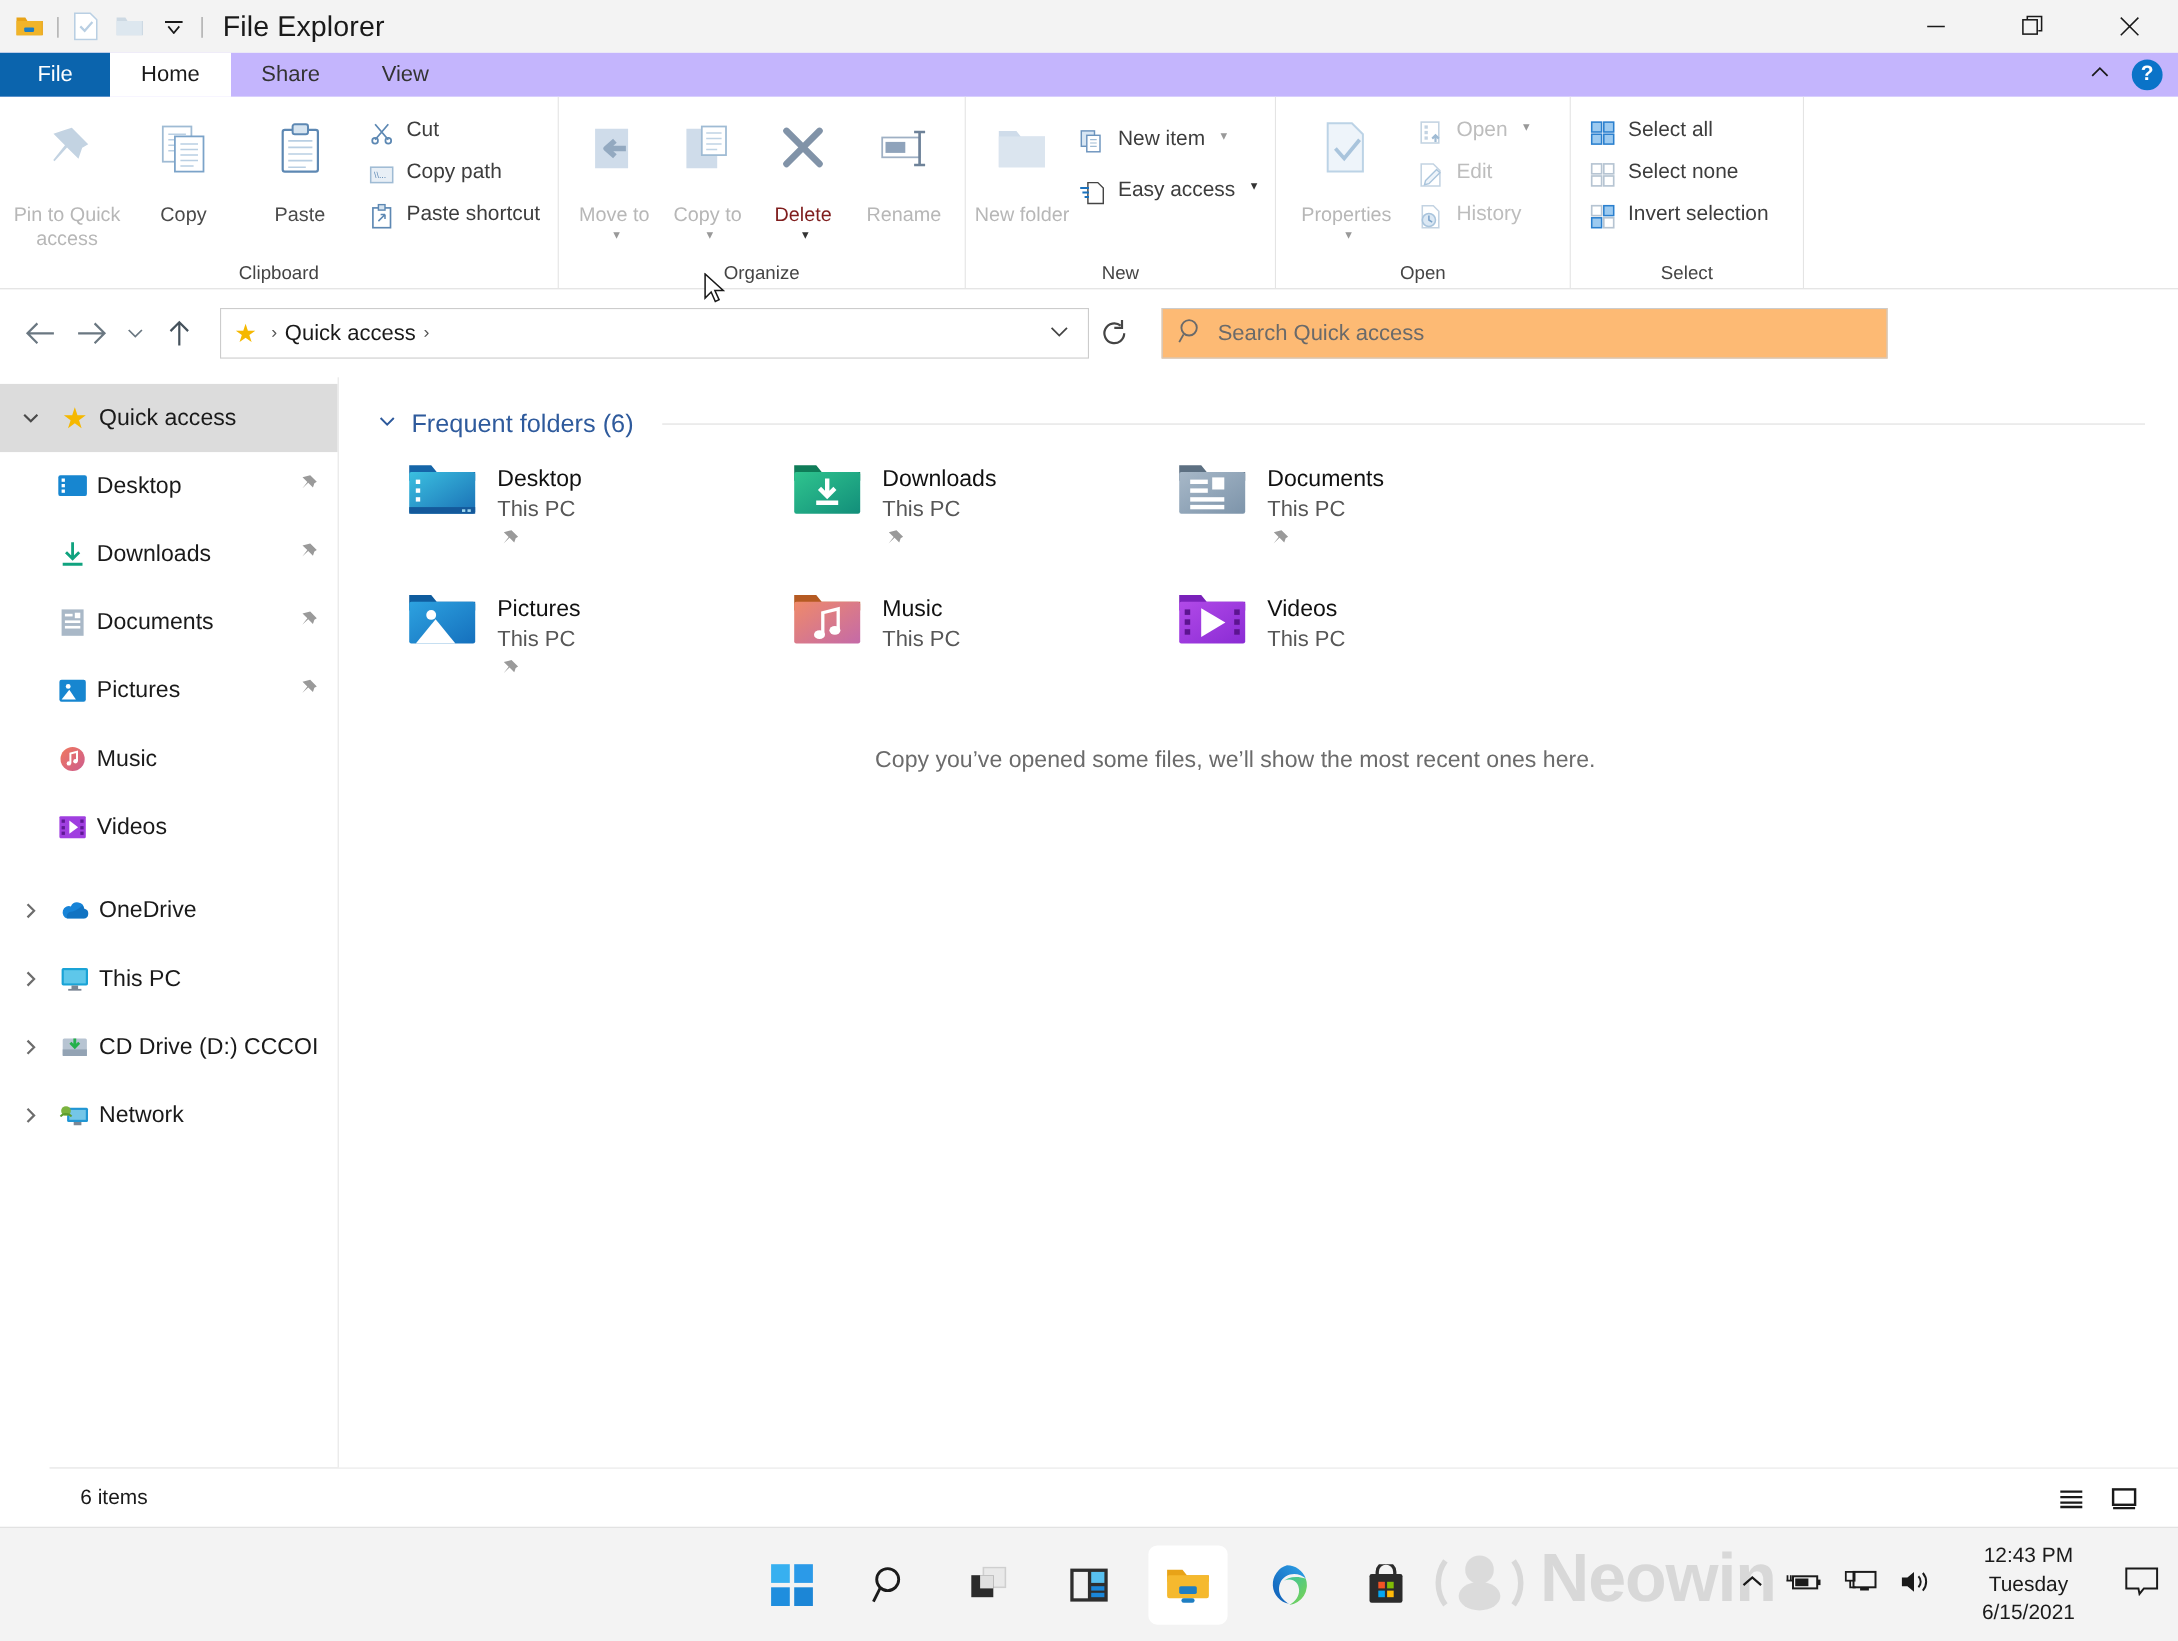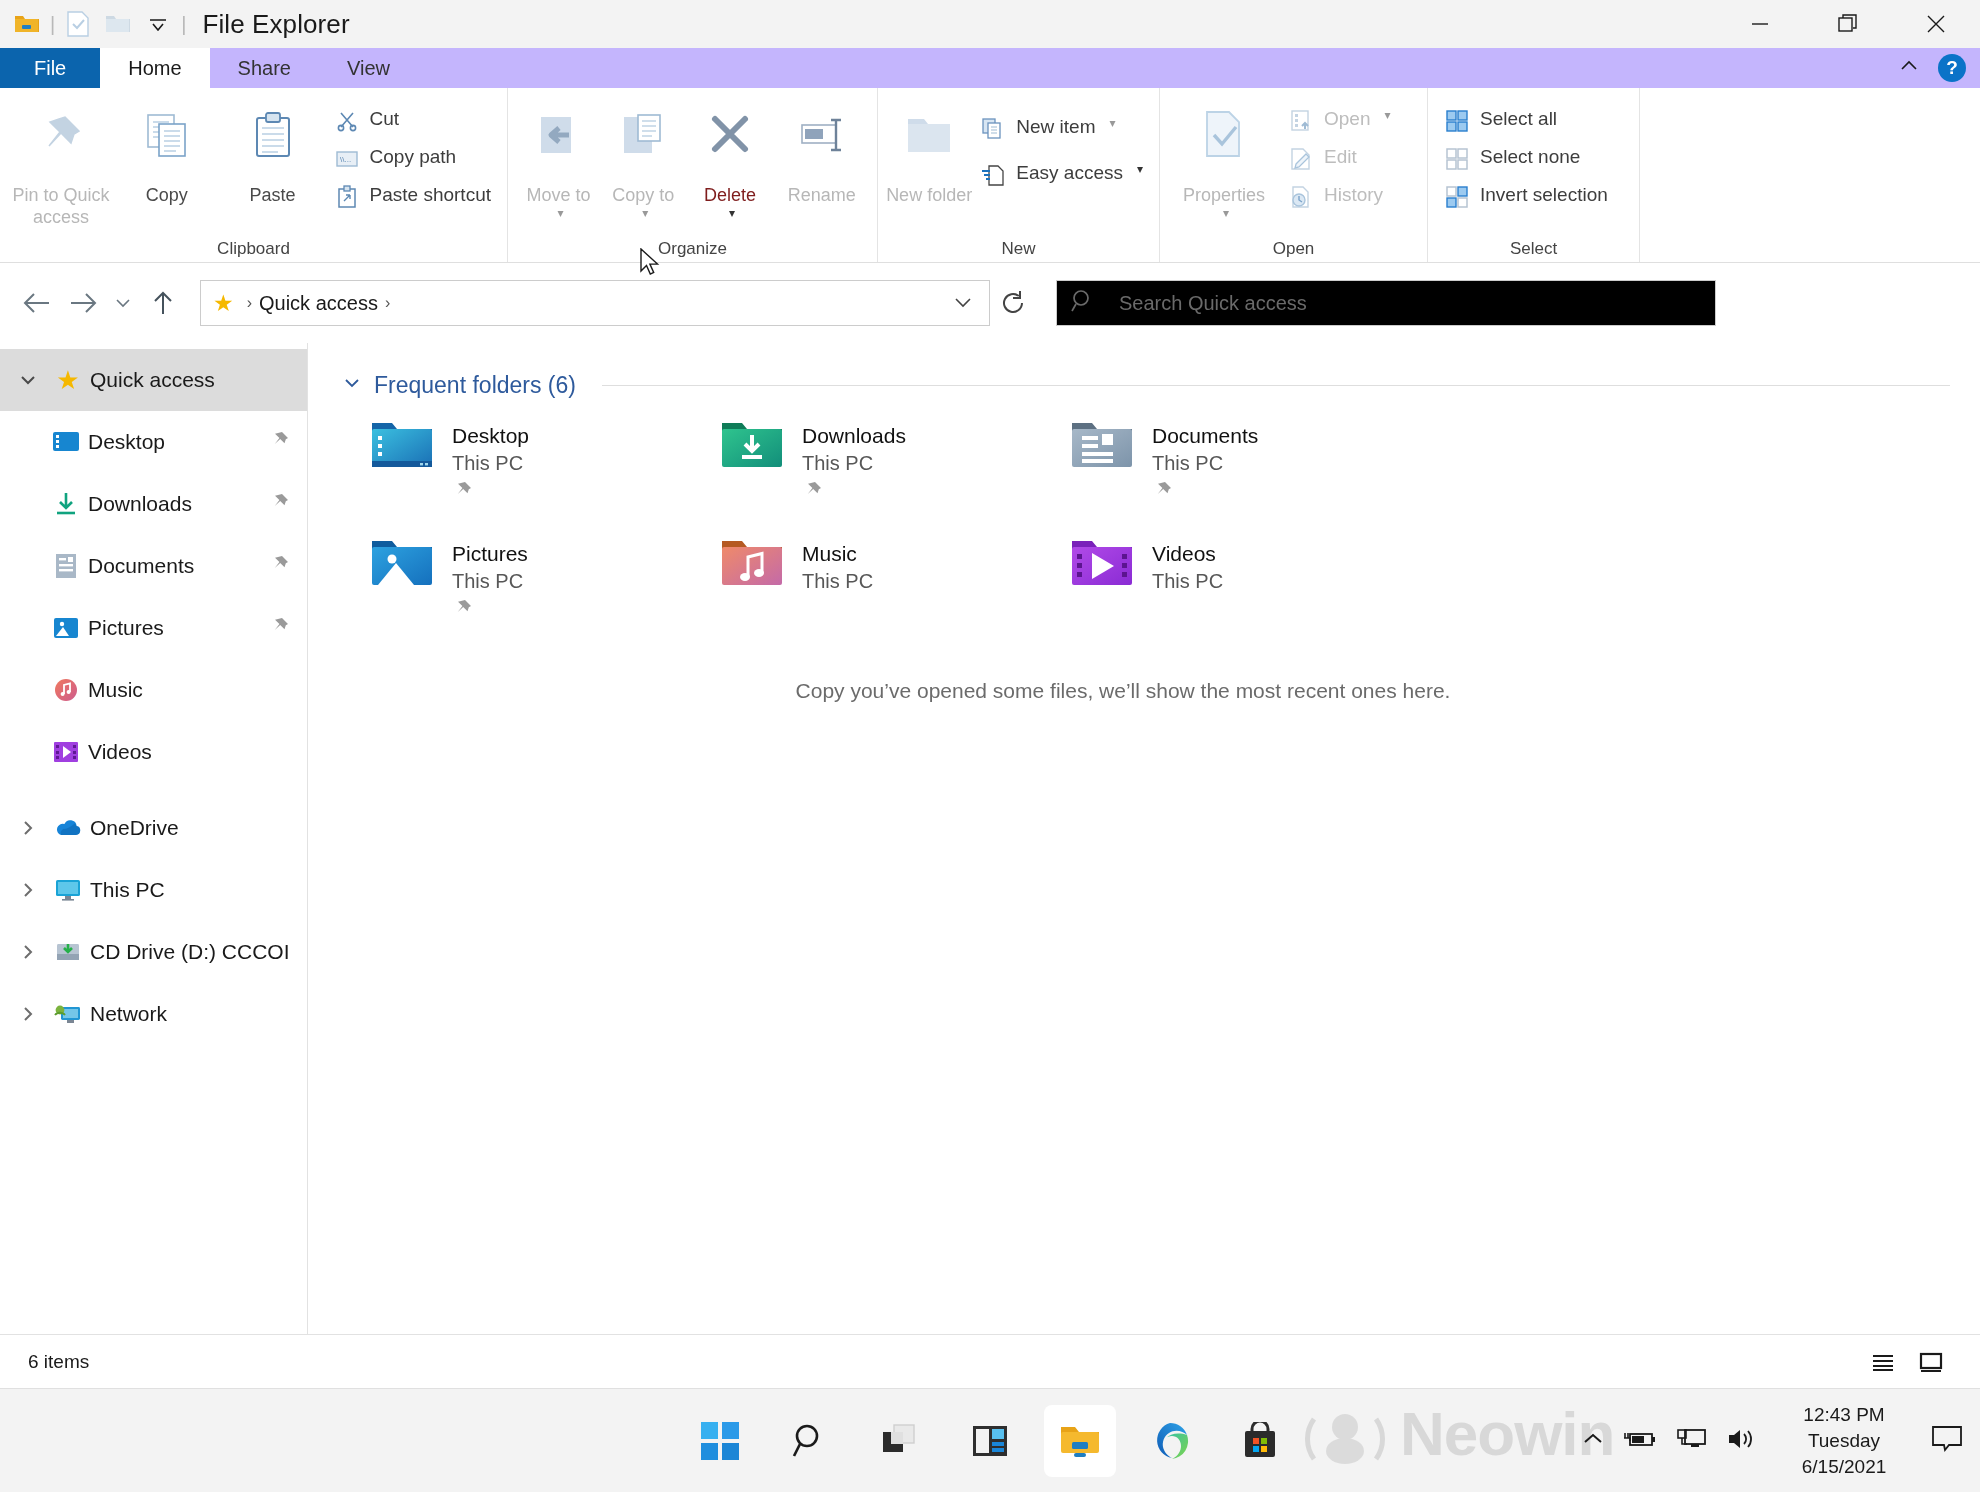--- a/index.html
+++ b/index.html
@@ -118,22 +118,22 @@
     position: relative;
   }
   .crumb-star { padding: 0 6px; font-size: 23px; color: #f5b800; line-height: 1; }
   .crumb-sep { color: #555; font-size: 16px; padding: 0 7px; }
   .crumb-txt { font-size: 20px; color: #1a1a1a; }
   .addr-right { margin-left: auto; display: flex; align-items: center; gap: 2px; }
   .addr-chev { width: 40px; text-align: center; color: #444; font-size: 15px; }
   .refresh { width: 46px; height: 46px; display:flex; align-items:center; justify-content:center; color:#444; }
   .searchbox {
     flex: none; width: 660px; height: 46px; margin-left: 20px;
-    border: 1px solid #cccccc; background: #000000;
-    display: flex; align-items: center; padding: 0 14px; gap: 24px;
+    border: 1px solid #cccccc; background: #fdba74;
+    display: flex; align-items: center; padding: 0 14px; gap: 12px;
   }
   .search-ph { font-size: 20px; color: #6a6a6a; }
 
   
   .body-split { flex: 1; display: flex; min-height: 0; }
   .navpane {
     width: 308px; flex: none; border-right: 1px solid #e2e2e2;
     background: #fff; overflow: hidden; padding-top: 6px;
   }
   .nv {
@@ -173,21 +173,21 @@
 
   .empty-msg {
     text-align: center; font-size: 21px; color: #6b6b6b;
     padding-top: 48px; padding-right: 60px;
   }
 
   
   .statusbar {
     height: 54px; flex: none; background: #fff;
     border-top: 1px solid #e2e2e2;
-    display: flex; align-items: center; padding: 0 18px;
+    display: flex; align-items: center; padding: 0 18px; margin-left: 45px;
   }
   .status-txt { font-size: 19px; color: #1a1a1a; margin-left: 10px; }
   .view-btns { margin-left: auto; display: flex; gap: 14px; padding-right: 14px; }
   .vbtn { width: 34px; height: 34px; display:flex; align-items:center; justify-content:center; }
 
   
   #taskbar {
     position: absolute; left: 0; top: 1388px;
     width: 1980px; height: 104px;
     background: #f3f3f3; border-top: 1px solid #e0e0e0;

